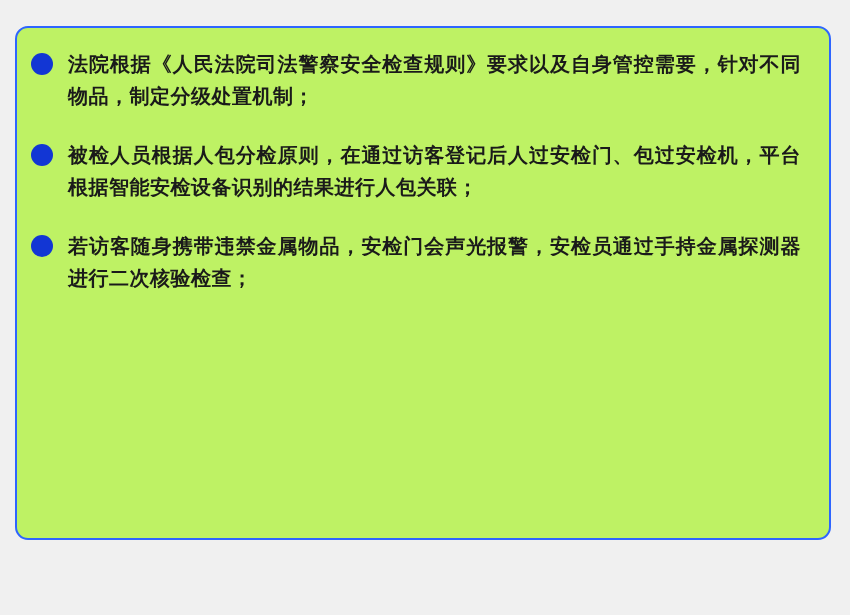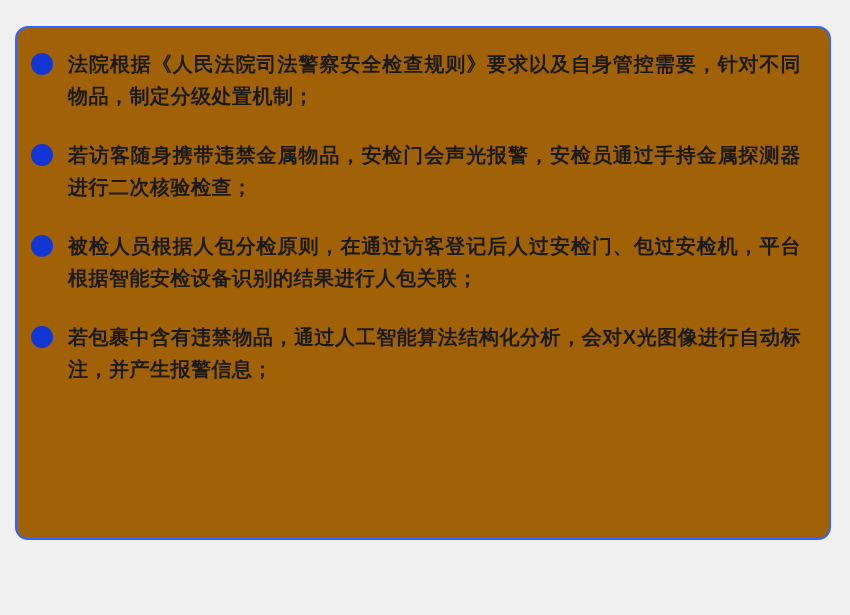--- a/index.html
+++ b/index.html
@@ -17,21 +17,21 @@
     height: 615px;
     background: #f0f0f0;
   }
   .card {
     position: absolute;
     left: 15px;
     top: 26px;
     width: 816px;
     height: 514px;
     box-sizing: border-box;
-    background: #a16207;
+    background: #bef264;
     border: 2px solid #2e65ff;
     border-radius: 13px;
     padding: 20px 28px 24px 14px;
   }
   .bullet-list {
     display: flex;
     flex-direction: column;
     gap: 27px;
   }
   .bullet-item {
@@ -65,29 +65,25 @@
   <div class="card">
     <div class="bullet-list">
 
       <div class="bullet-item">
         <span class="bullet-dot"></span>
         <span class="bullet-text">法院根据《人民法院司法警察安全检查规则》要求以及自身管控需要，针对不同物品，制定分级处置机制；</span>
       </div>
 
       <div class="bullet-item">
         <span class="bullet-dot"></span>
-        <span class="bullet-text">若访客随身携带违禁金属物品，安检门会声光报警，安检员通过手持金属探测器进行二次核验检查；</span>
-      </div>
-
-      <div class="bullet-item">
-        <span class="bullet-dot"></span>
         <span class="bullet-text">被检人员根据人包分检原则，在通过访客登记后人过安检门、包过安检机，平台根据智能安检设备识别的结果进行人包关联；</span>
       </div>
 
       <div class="bullet-item">
         <span class="bullet-dot"></span>
-        <span class="bullet-text">若包裹中含有违禁物品，通过人工智能算法结构化分析，会对X光图像进行自动标注，并产生报警信息；</span>
+        <span class="bullet-text">若访客随身携带违禁金属物品，安检门会声光报警，安检员通过手持金属探测器进行二次核验检查；</span>
       </div>
+
 
 
     </div>
   </div>
 </div>
 
 </body></html>

